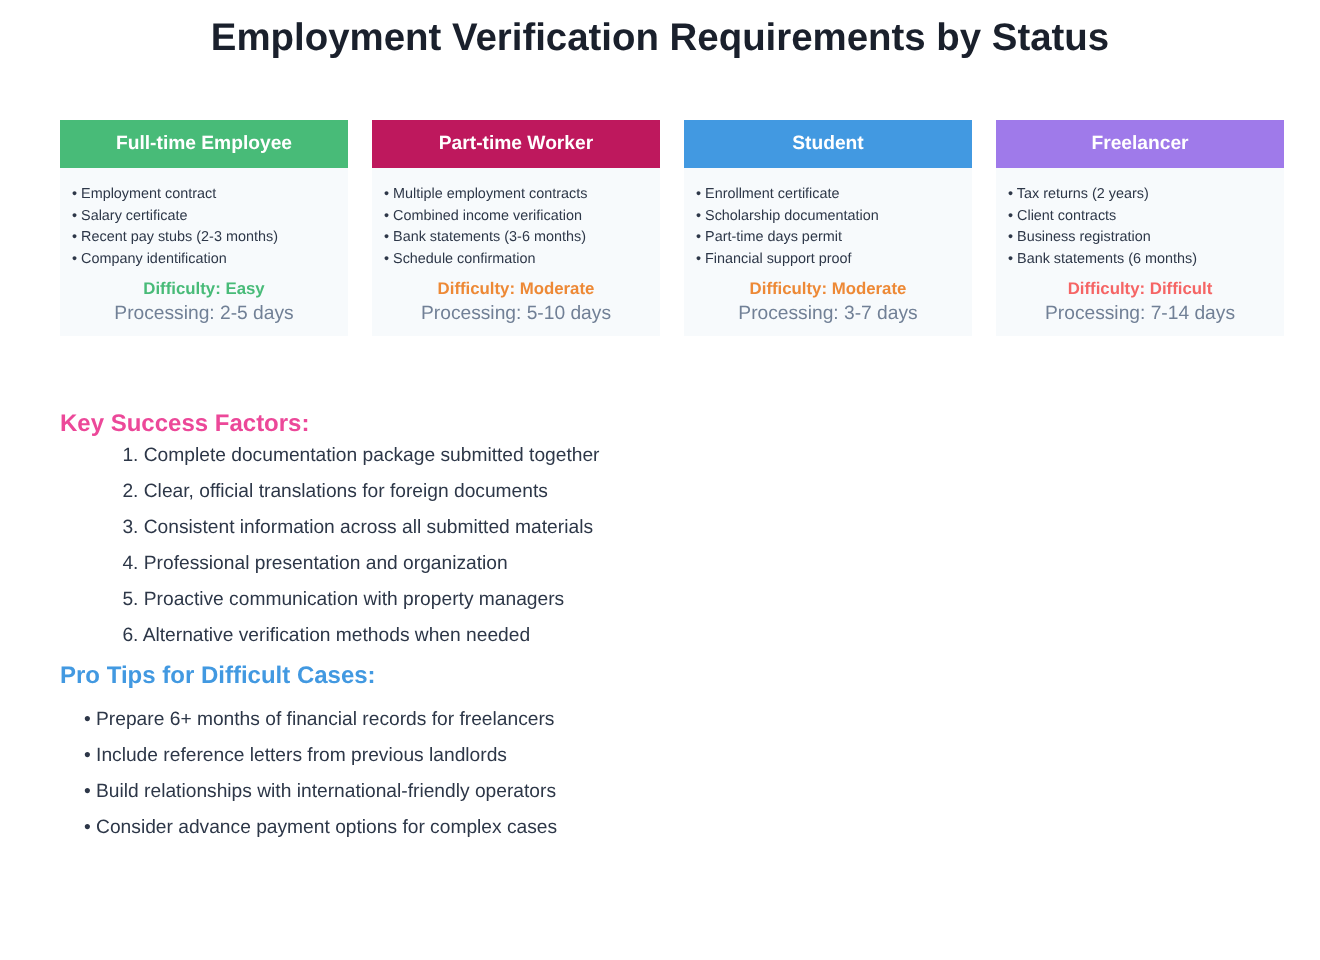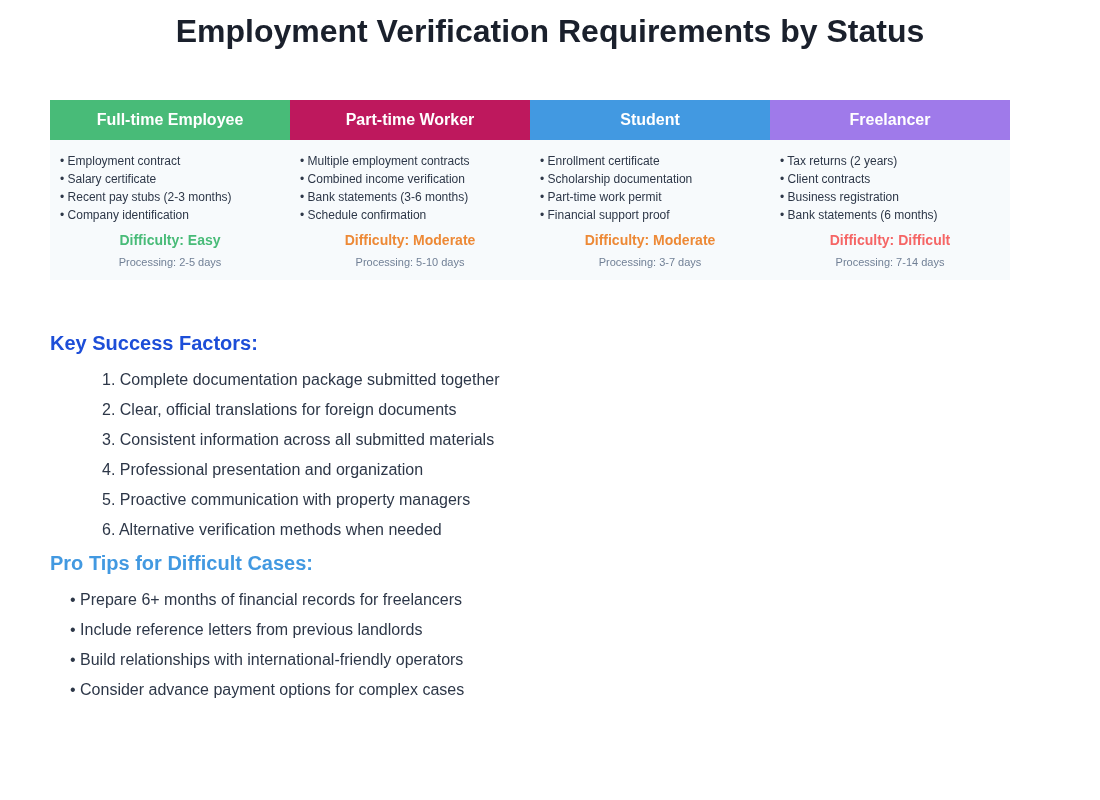--- a/index.html
+++ b/index.html
@@ -1,26 +1,26 @@
 <!DOCTYPE html>
 <html><head>
   <meta charset="utf-8">
   <style>
     html, body { margin: 0; padding: 0; background: #ffffff; }
     body { width: 1100px; height: 800px; position: relative; font-family: "Liberation Sans", sans-serif; color: #2d3748; overflow: hidden; }
     .title { position: absolute; left: 0; top: 12px; width: 1100px; text-align: center; font-size: 32px; font-weight: bold; color: #1a202c; line-height: 38px; }
-    .cards { position: absolute; left: 50px; top: 100px; width: 1020px; height: 180px; display: flex; }
+    .cards { position: absolute; left: 50px; top: 100px; width: 1020px; height: 180px; display: flex; gap: 20px; }
     .card { width: 240px; height: 180px; background: #f7fafc; position: relative; }
     .card-header { height: 40px; line-height: 40px; text-align: center; color: #ffffff; font-weight: bold; font-size: 16px; }
     .card-items { list-style: none; margin: 0; padding: 12px 10px 0 10px; }
     .card-items li { font-size: 12px; line-height: 18px; color: #2d3748; white-space: nowrap; }
     .difficulty { text-align: center; font-weight: bold; font-size: 14px; margin-top: 6px; line-height: 20px; }
-    .processing { text-align: center; font-size: 11px; color: #718096; line-height: 16px; margin-top: 4px; }
+    .processing { text-align: center; font-size: 16px; color: #718096; line-height: 16px; margin-top: 4px; }
     .section-title { position: absolute; left: 50px; font-size: 20px; font-weight: bold; line-height: 26px; }
-    .kf-title { top: 330px; color: #1d4ed8; text-align: center; }
+    .kf-title { top: 340px; color: #ec4899; text-align: center; }
     .tips-title { top: 550px; color: #4299e1; }
     .list { position: absolute; left: 70px; margin: 0; padding: 0; list-style: none; }
     .list li { font-size: 16px; line-height: 30px; color: #2d3748; white-space: nowrap; }
     .kf-list { top: 365px; margin-left: 32px; }
     .tips-list { top: 585px; }
   </style>
 </head>
 <body>
 
 <div class="title">Employment Verification Requirements by Status</div>
@@ -48,21 +48,21 @@
     </ul>
     <div class="difficulty" style="color:#ed8936">Difficulty: Moderate</div>
     <div class="processing">Processing: 5-10 days</div>
   </div>
 
   <div class="card">
     <div class="card-header" style="background:#4299e1">Student</div>
     <ul class="card-items">
       <li>• Enrollment certificate</li>
       <li>• Scholarship documentation</li>
-      <li>• Part-time work permit</li>
+      <li>• Part-time days permit</li>
       <li>• Financial support proof</li>
     </ul>
     <div class="difficulty" style="color:#ed8936">Difficulty: Moderate</div>
     <div class="processing">Processing: 3-7 days</div>
   </div>
 
   <div class="card">
     <div class="card-header" style="background:#9f7aea">Freelancer</div>
     <ul class="card-items">
       <li>• Tax returns (2 years)</li>

